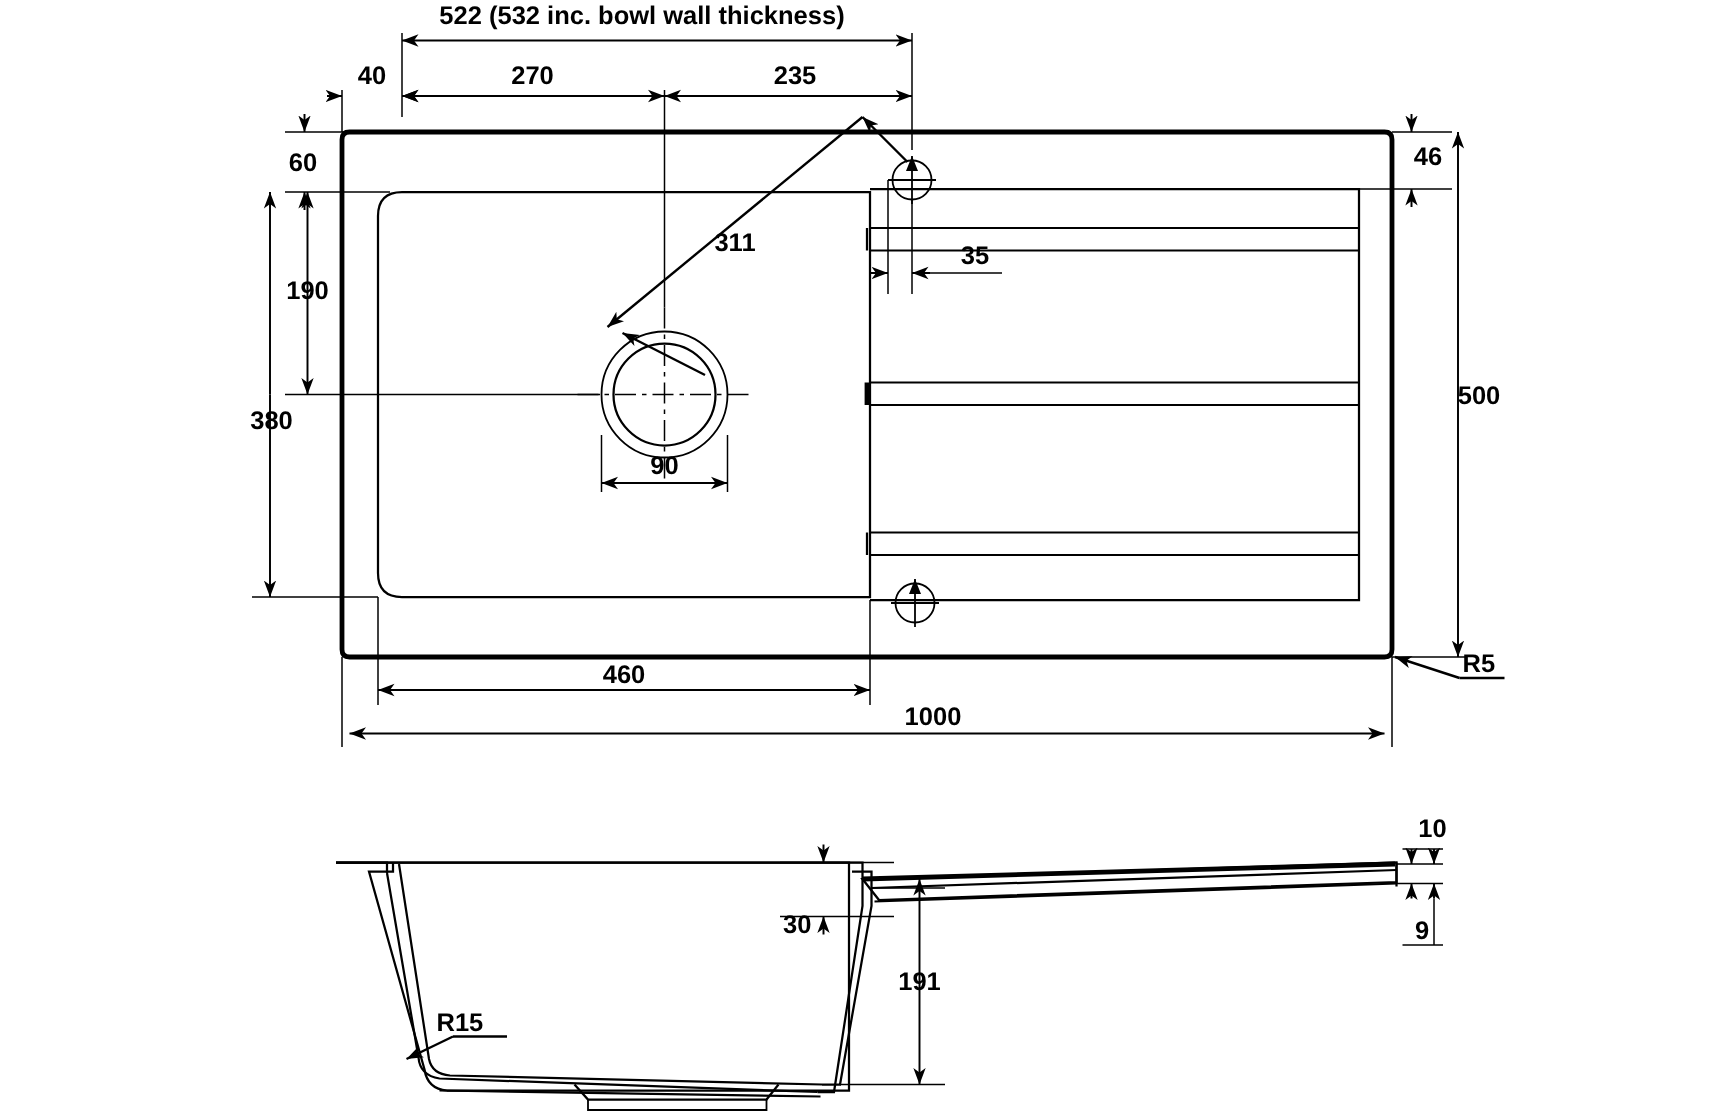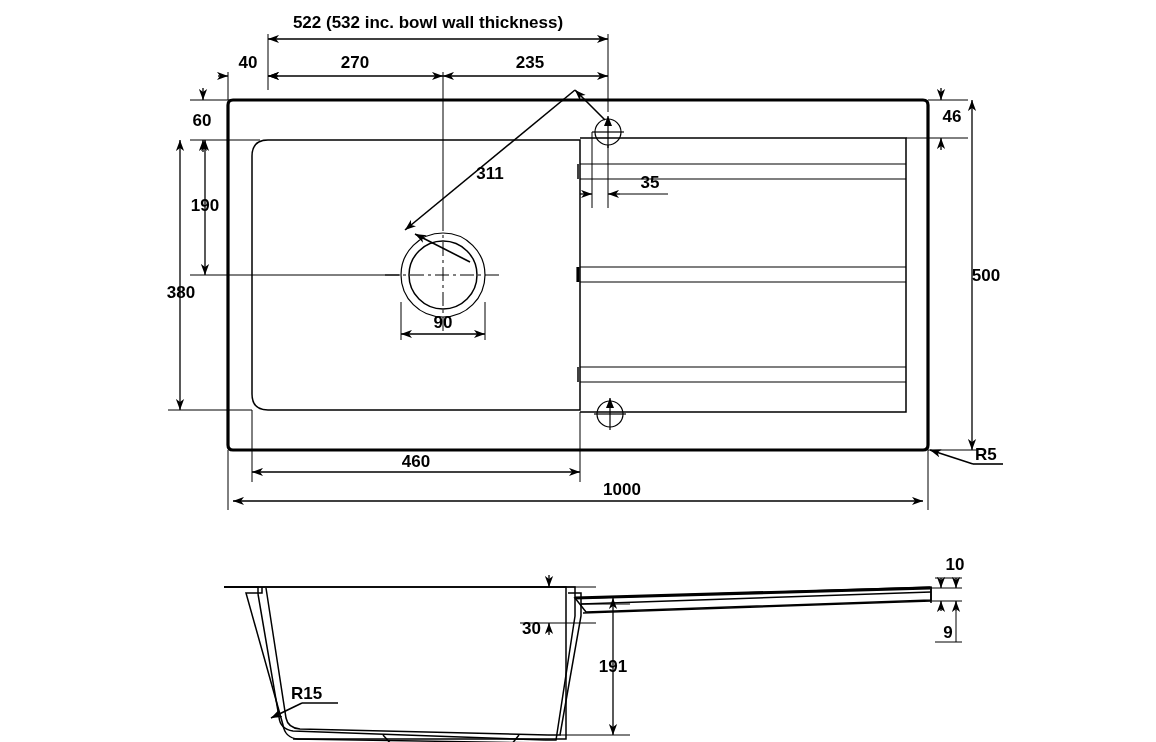--- a/index.html
+++ b/index.html
@@ -10,21 +10,21 @@
   body {
     width: 1156px;
     height: 742px;
     font-family: "Liberation Sans", sans-serif;
     overflow: hidden;
     position: relative;
   }
   #drawing-root {
     position: absolute;
     left: 0;
-    top: 12px;
+    top: 0;
     width: 1156px;
     height: 574px;
   }
   svg.sheet {
     display: block;
     width: 1156px;
     height: 742px;
     background: #ffffff;
   }
   text {

